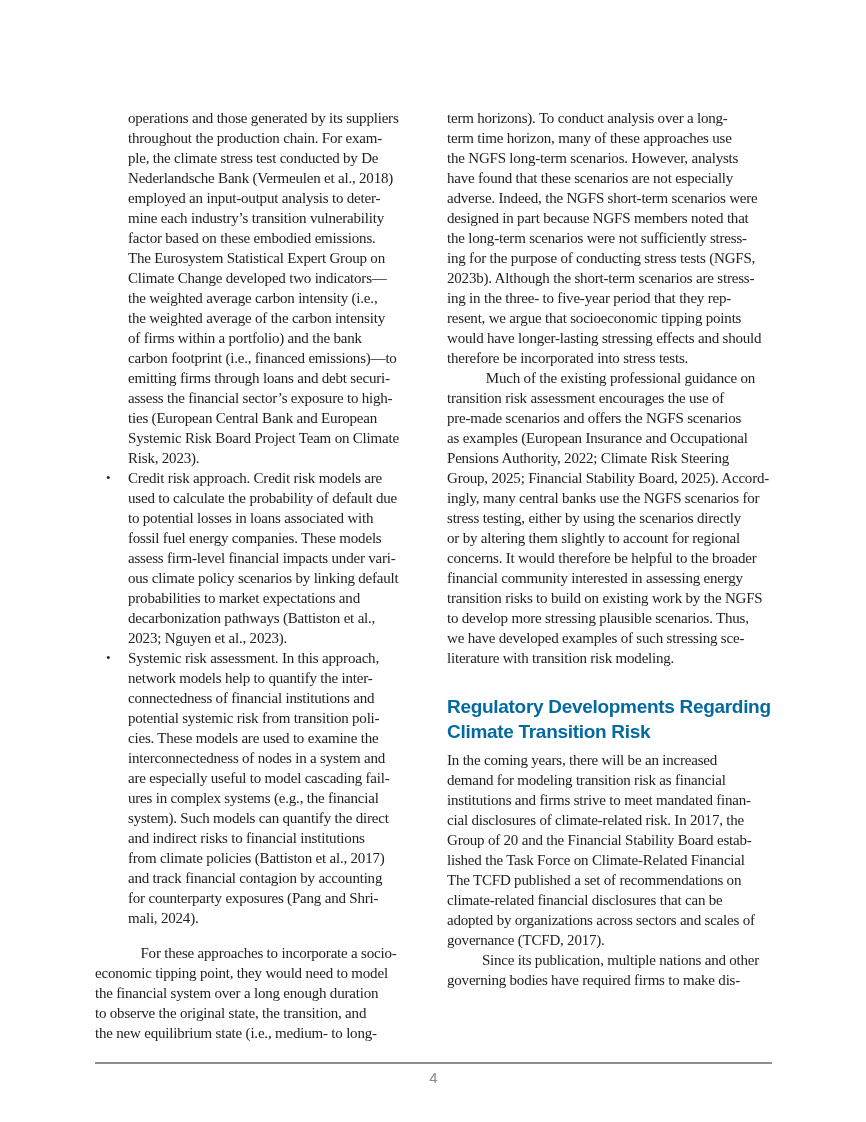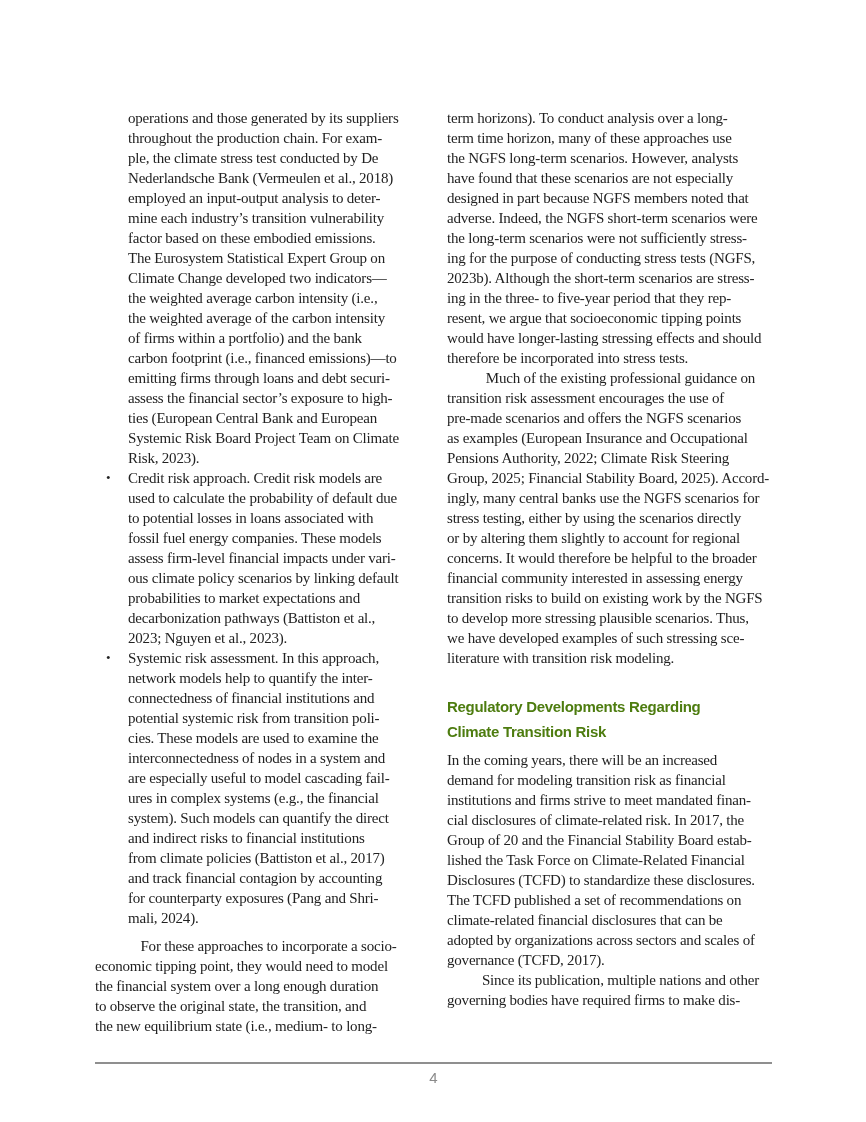--- a/index.html
+++ b/index.html
@@ -23,32 +23,32 @@
     letter-spacing:-0.2px;
     color:#222222;
   }
   .hang { padding-left:33px; }
   .bullet-item { position:relative; padding-left:33px; }
   .bullet-marker {
     position:absolute; left:11px; top:0;
     font-size:13px; line-height:20px; color:#222222;
   }
   .indent-first > .ln:first-child { padding-left:22px;text-align:center; }
-  .para-break { margin-top:8px; }
+  .para-break { margin-top:15px; }
   .section-heading {
     margin:26px 0 6px 0;
     font-family:"Liberation Sans", sans-serif;
     font-weight:bold;
     color:#8f9093;
   }
   .section-heading .ln {
-    font-size:15px;
+    font-size:19px;
     line-height:25px;
     letter-spacing:-0.3px;
-    color:#4d7c0f;
+    color:#0369a1;
   }
   .footer-rule {
     position:absolute; left:95px; top:1062px;
     width:677px; height:2px;
     background:#8f8f8f;
   }
   .page-number {
     position:absolute; left:95px; top:1069px;
     width:677px;
     text-align:center;
@@ -126,22 +126,22 @@
           <div class="ln">the new equilibrium state (i.e., medium- to long-</div>
         </div>
     </div>
 
     <div class="col">
       <div>
           <div class="ln">term horizons). To conduct analysis over a long-</div>
           <div class="ln">term time horizon, many of these approaches use</div>
           <div class="ln">the NGFS long-term scenarios. However, analysts</div>
           <div class="ln">have found that these scenarios are not especially</div>
+          <div class="ln">adverse. Indeed, the NGFS short-term scenarios were</div>
           <div class="ln">designed in part because NGFS members noted that</div>
-          <div class="ln">adverse. Indeed, the NGFS short-term scenarios were</div>
           <div class="ln">the long-term scenarios were not sufficiently stress-</div>
           <div class="ln">ing for the purpose of conducting stress tests (NGFS,</div>
           <div class="ln">2023b). Although the short-term scenarios are stress-</div>
           <div class="ln">ing in the three- to five-year period that they rep-</div>
           <div class="ln">resent, we argue that socioeconomic tipping points</div>
           <div class="ln">would have longer-lasting stressing effects and should</div>
           <div class="ln">therefore be incorporated into stress tests.</div>
         </div>
       <div class="indent-first">
           <div class="ln">Much of the existing professional guidance on</div>
@@ -164,21 +164,20 @@
           <div class="ln">Regulatory Developments Regarding</div>
           <div class="ln">Climate Transition Risk</div>
         </div>
       <div>
           <div class="ln">In the coming years, there will be an increased</div>
           <div class="ln">demand for modeling transition risk as financial</div>
           <div class="ln">institutions and firms strive to meet mandated finan-</div>
           <div class="ln">cial disclosures of climate-related risk. In 2017, the</div>
           <div class="ln">Group of 20 and the Financial Stability Board estab-</div>
           <div class="ln">lished the Task Force on Climate-Related Financial</div>
-          <div class="ln">Disclosures (TCFD) to standardize these disclosures.</div>
           <div class="ln">The TCFD published a set of recommendations on</div>
           <div class="ln">climate-related financial disclosures that can be</div>
           <div class="ln">adopted by organizations across sectors and scales of</div>
           <div class="ln">governance (TCFD, 2017).</div>
         </div>
       <div class="indent-first">
           <div class="ln">Since its publication, multiple nations and other</div>
           <div class="ln">governing bodies have required firms to make dis-</div>
         </div>
     </div>

